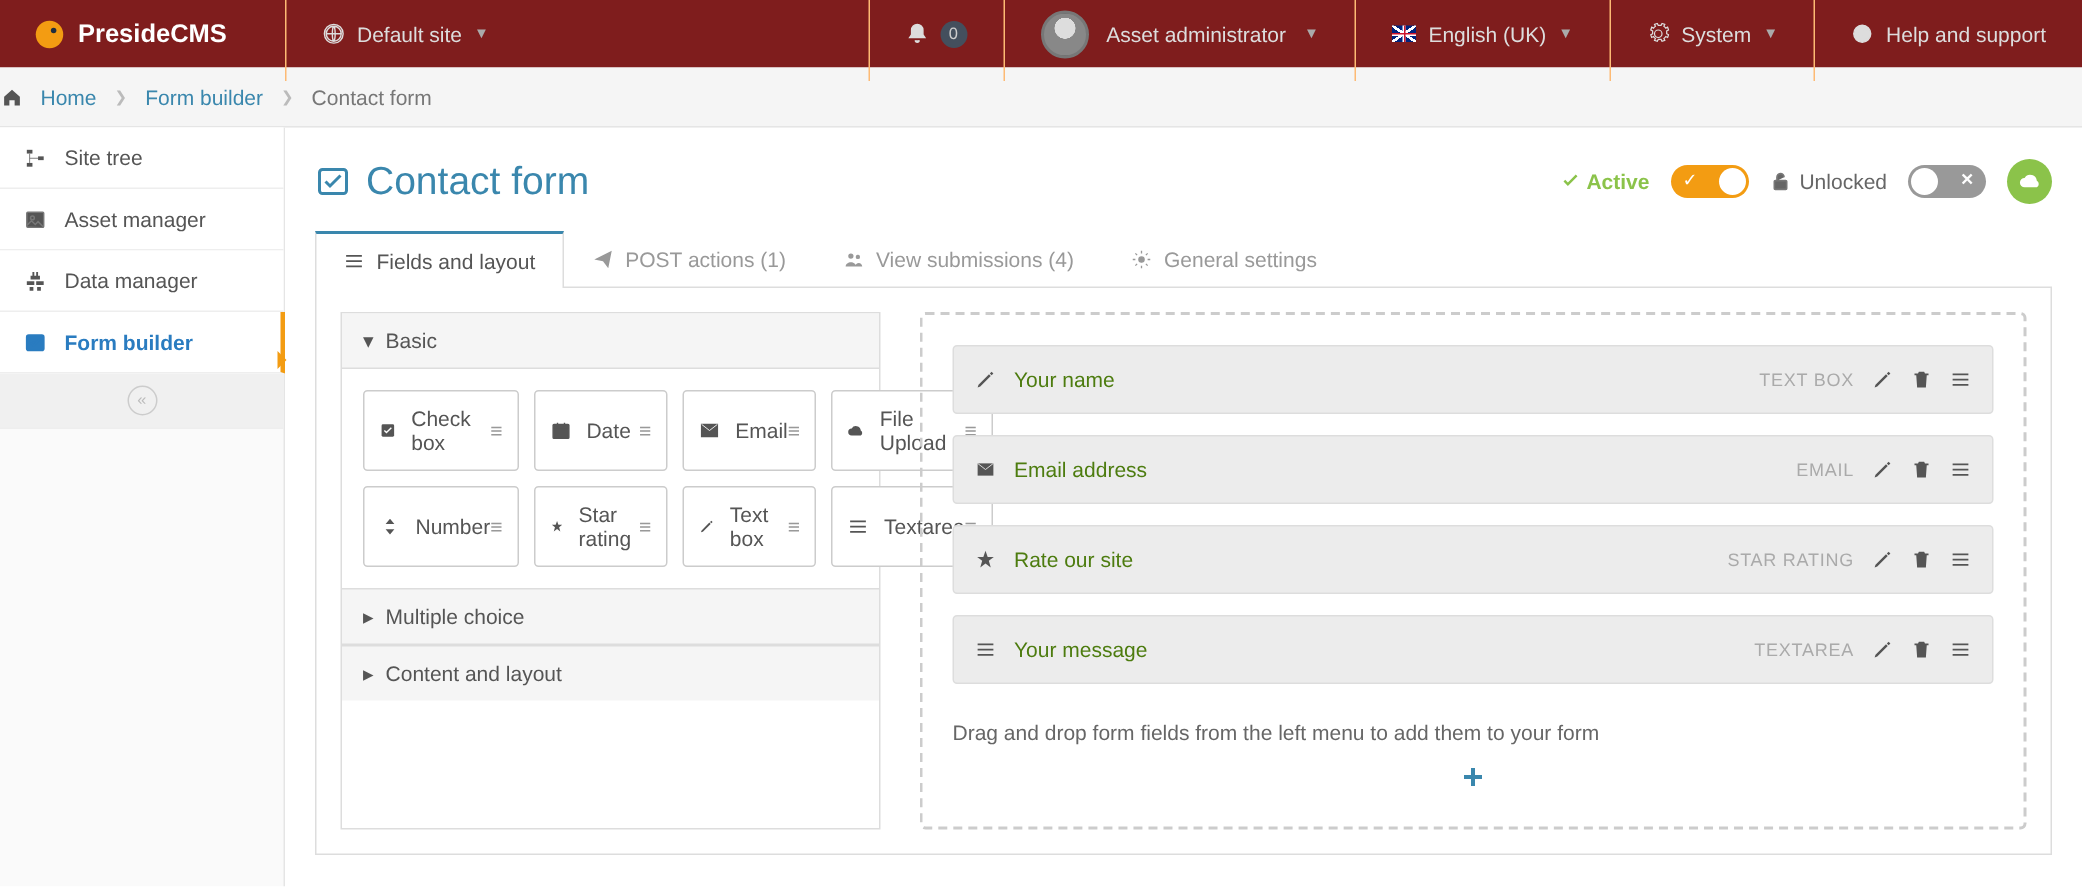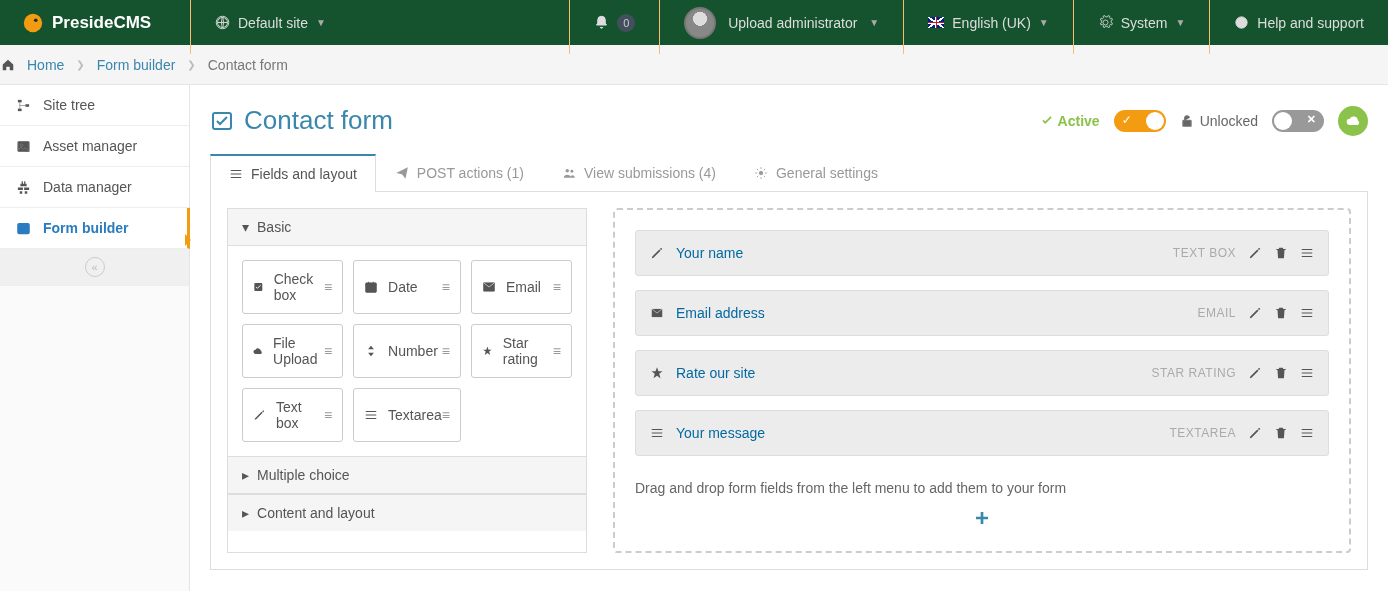--- a/index.html
+++ b/index.html
@@ -1,19 +1,19 @@
 <!DOCTYPE html>
 <html><head>
 <meta charset="utf-8">
 <style>
 * { box-sizing: border-box; margin: 0; padding: 0; }
 body { font-family: -apple-system, BlinkMacSystemFont, "Segoe UI", Arial, sans-serif; font-size: 14px; color: #555; background: #fff; width: 1388px; height: 591px; overflow: hidden; }
 
 
-.topbar { display: flex; align-items: center; background: #14532d; height: 45px; color: #fff; }
+.topbar { display: flex; align-items: center; background: #7f1d1d; height: 45px; color: #fff; }
 .logo-box { display: flex; align-items: center; padding: 0 22px; width: 190px; }
 .logo-text { font-size: 17px; font-weight: 600; color: #fff; margin-left: 8px; }
 .top-item { display: flex; align-items: center; padding: 0 24px; height: 62px; border-left: 1px solid #fdba74; color: #ddd; cursor: pointer; gap: 8px; white-space: nowrap; }
 .top-spacer { flex: 1; }
 .chev { font-size: 10px; color: #aaa; }
 .bell-count { display: inline-flex; align-items: center; justify-content: center; background: #444f5d; color: #ccc; border-radius: 10px; min-width: 18px; height: 18px; font-size: 11px; padding: 0 5px; }
 .avatar { width: 32px; height: 32px; border-radius: 50%; background: #555 radial-gradient(circle at 50% 35%, #ddd 0 30%, #888 31% 100%); border: 2px solid #777; }
 .flag { width: 16px; height: 11px; background: linear-gradient(#00247d,#00247d); position: relative; display:inline-block;}
 .flag::before { content:""; position:absolute; inset:0; background: linear-gradient(to bottom right, transparent 45%, #fff 45% 55%, transparent 55%), linear-gradient(to bottom left, transparent 45%, #fff 45% 55%, transparent 55%), linear-gradient(#fff,#fff) center/100% 2px no-repeat, linear-gradient(#fff,#fff) center/2px 100% no-repeat;}
 .flag::after{content:"";position:absolute;inset:0;background:linear-gradient(#cf142b,#cf142b) center/100% 1px no-repeat, linear-gradient(#cf142b,#cf142b) center/1px 100% no-repeat;}
@@ -54,29 +54,29 @@
 .tab { padding: 10px 18px; color: #999; cursor: pointer; display: flex; align-items: center; gap: 8px; border: 1px solid transparent; border-bottom: none; }
 .tab.active { color: #555; border-color: #ddd; border-top: 2px solid #3a87ad; background: #fff; margin-bottom: -1px; }
 
 
 .panel { display: flex; gap: 26px; border: 1px solid #ddd; border-top: none; padding: 16px; }
 
 
 .types { width: 360px; border: 1px solid #ddd; }
 .acc-header { padding: 10px 14px; background: #f5f5f5; border-bottom: 1px solid #ddd; cursor: pointer; display:flex; align-items:center; gap:8px;}
 .acc-header.collapsed { border-top: 1px solid #ddd; }
-.acc-body { padding: 14px; display: grid; grid-template-columns: 1fr 1fr 1fr; gap: 10px; }
+.acc-body { padding: 14px; display: grid; grid-template-columns: 1fr 1fr 1fr 1fr; gap: 10px; }
 .field-chip { display: flex; align-items: center; justify-content: space-between; border: 1px solid #ccc; border-radius: 3px; padding: 10px 10px; background: #fff; cursor: grab; }
 .field-chip .l { display: flex; align-items: center; gap: 10px; }
 .grip { color: #999; font-size: 14px; }
 
 
 .dropzone { flex: 1; border: 2px dashed #ccc; border-radius: 4px; padding: 20px; display: flex; flex-direction: column; gap: 14px; }
 .form-row { display: flex; align-items: center; background: #ececec; border: 1px solid #ddd; border-radius: 3px; padding: 14px 14px; gap: 12px; }
-.form-row .label { flex: 1; color: #0369a1; }
+.form-row .label { flex: 1; color: #4d7c0f; }
 .form-row .type { color: #aaa; font-size: 12px; letter-spacing: 0.5px; }
 .row-actions { display: flex; gap: 12px; color: #555; }
 .row-actions span { cursor: pointer; }
 .help-text { text-align: left; color: #666; margin-top: 10px; }
 .add-btn { text-align: center; color: #3a87ad; font-size: 18px; cursor: pointer; }
 
 svg { display: block; }
 .ic { width: 15px; height: 15px; fill: currentColor; }
 .ic14 { width:14px; height:14px; fill: currentColor;}
 </style>
@@ -100,21 +100,21 @@
   </div>
   <div class="top-spacer"></div>
   <div class="top-item">
     <svg class="ic" viewBox="0 0 24 24" fill="none" stroke="#ddd" stroke-width="1.6">
         <path d="M6 8a6 6 0 1112 0v5l2 3H4l2-3V8zM10 19a2 2 0 004 0"></path>
       </svg>
     <span class="bell-count">0</span>
   </div>
   <div class="top-item" style="gap:12px">
     <div class="avatar"></div>
-    <span>Upload administrator</span>
+    <span>Asset administrator</span>
     <span class="chev">▼</span>
   </div>
   <div class="top-item">
     <span class="flag"></span>
     <span>English (UK)</span>
     <span class="chev">▼</span>
   </div>
   <div class="top-item">
     <svg class="ic" viewBox="0 0 24 24" fill="#ddd">
         <path d="M12 8a4 4 0 100 8 4 4 0 000-8zm9 4l2 1-1 3-2-1a8 8 0 01-2 2l1 2-3 1-1-2h-3l-1 2-3-1 1-2a8 8 0 01-2-2l-2 1-1-3 2-1v-3l-2-1 1-3 2 1a8 8 0 012-2l-1-2 3-1 1 2h3l1-2 3 1-1 2a8 8 0 012 2l2-1 1 3-2 1v3z" fill="none" stroke="#ddd" stroke-width="1.3"></path>

